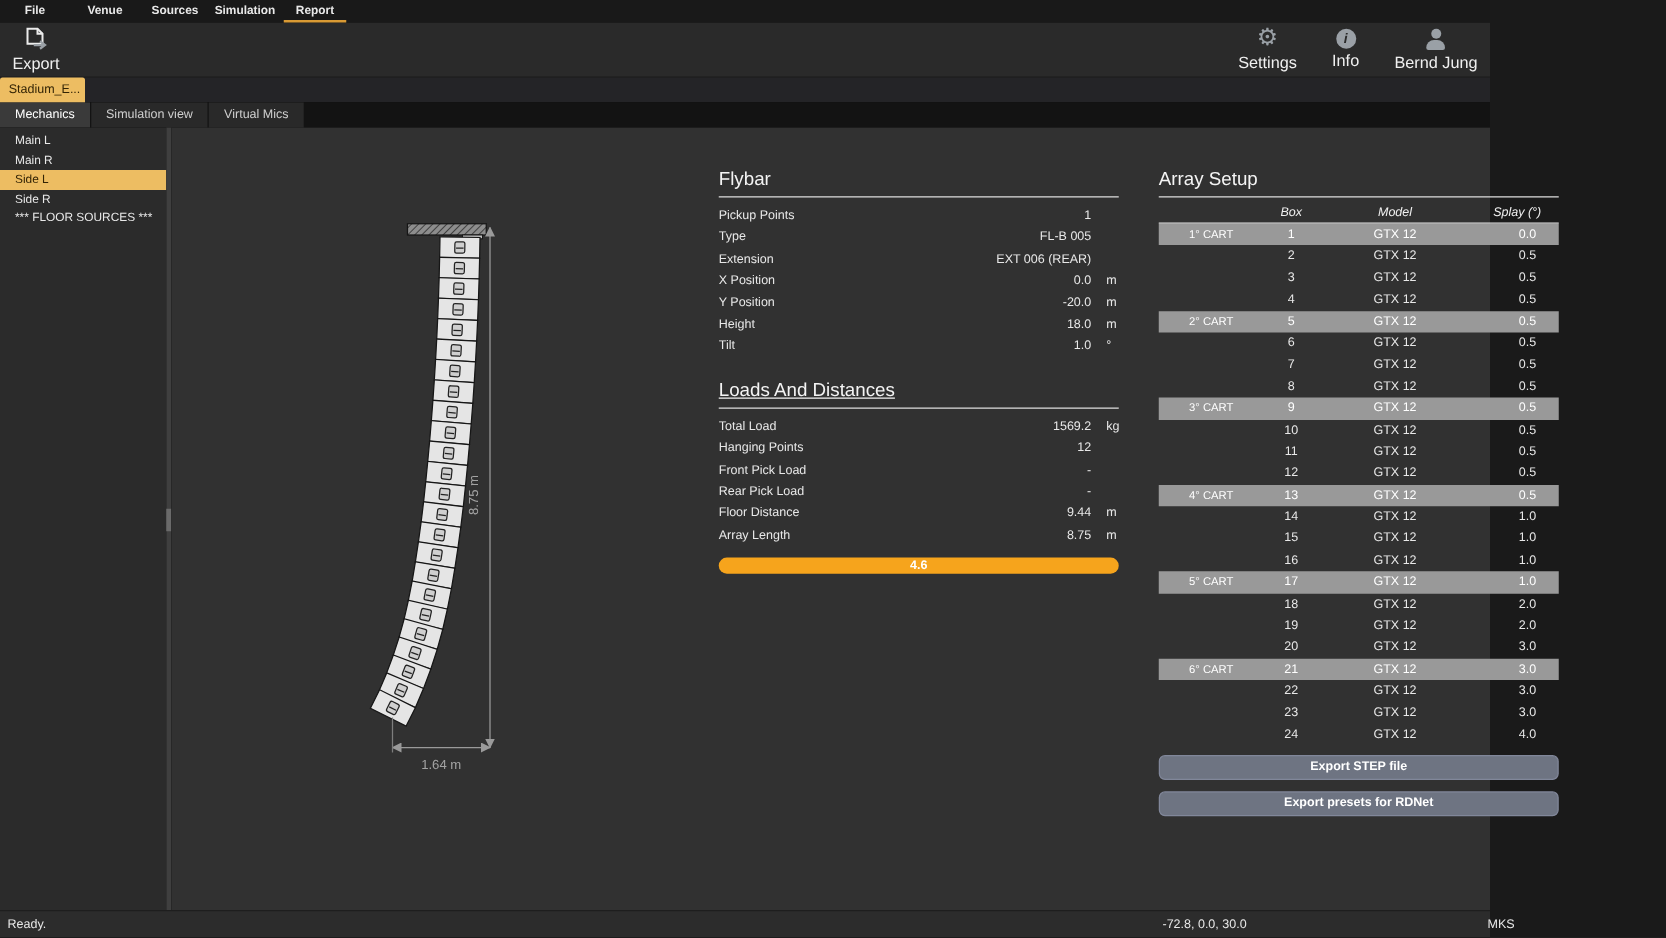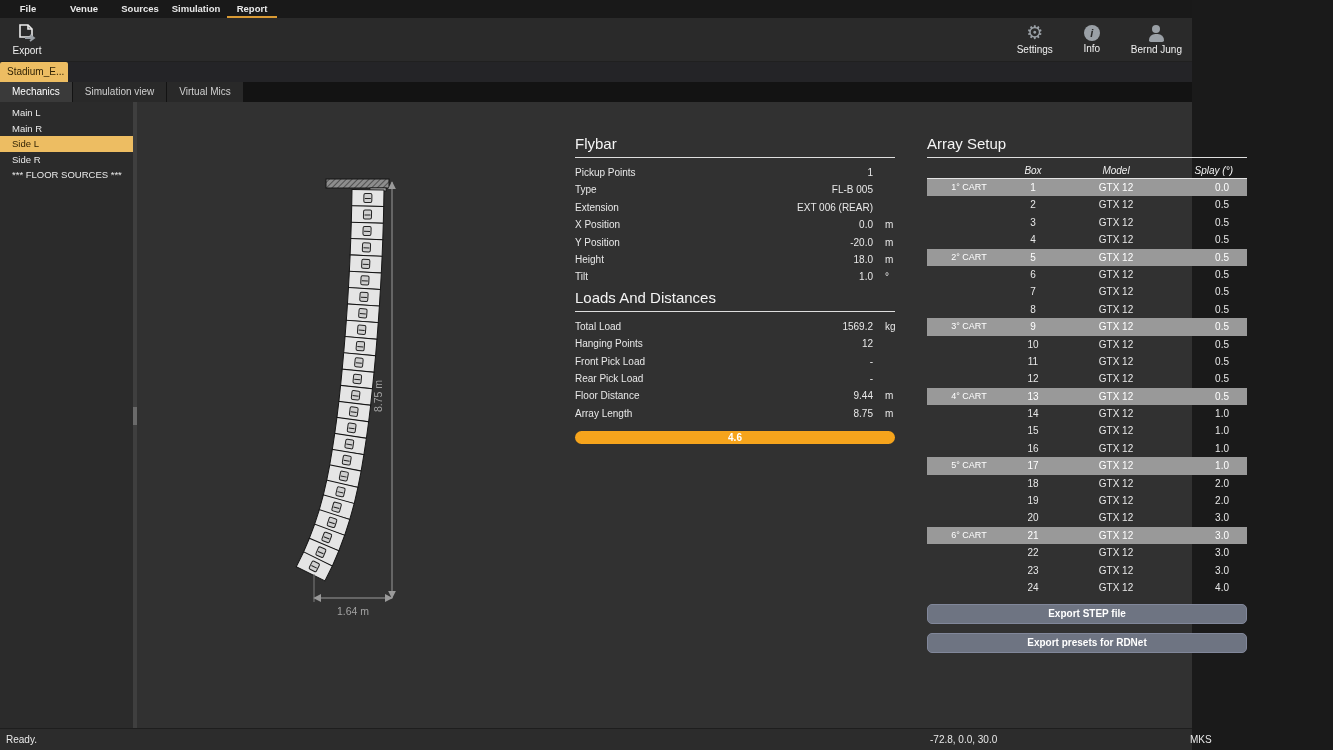--- a/index.html
+++ b/index.html
@@ -12,21 +12,21 @@
   .menu-item { width:56px; text-align:center; font-size:9.5px; font-weight:600; color:#e9e9e9;
     line-height:17px; position:relative; cursor:default; }
   .menu-item.active::after { content:""; position:absolute; left:3px; right:3px; bottom:0;
     height:2px; background:#d99a34; }
 
   
   .ribbon { height:44px; background:#2a2a2a; border-bottom:1px solid #202020;
     display:flex; justify-content:space-between; align-items:center; padding:0 10px; }
   .ribbon-btn { display:flex; flex-direction:column; align-items:center; justify-content:center;
     min-width:34px; cursor:pointer; }
-  .ribbon-label { font-size:10px; color:#f0f0f0; margin-top:2px; white-space:nowrap; }
+  .ribbon-label { font-size:13px; color:#f0f0f0; margin-top:2px; white-space:nowrap; }
   .ribbon-right { display:flex; gap:22px; align-items:center; }
   .gear { font-size:19px; line-height:18px; color:#9aa0a6; }
   .info-circle { width:16px; height:16px; border-radius:50%; background:#9aa0a6; color:#2a2a2a;
     font-size:11px; font-weight:700; text-align:center; line-height:16px; font-style:italic; }
   .user-icon { display:block; width:16px; height:17px; }
   .u-head { display:block; width:8px; height:8px; border-radius:50%; background:#9aa0a6; margin:0 auto; }
   .u-body { display:block; width:15px; height:8px; border-radius:7px 7px 2px 2px; background:#9aa0a6; margin:1px auto 0; }
 
   
   .doctabs { height:20px; background:#242427; display:flex; align-items:flex-end; }
@@ -53,21 +53,21 @@
   
   #array-svg { position:absolute; left:135px; top:66px; }
   .dimtext { fill:#a3a3a3; font-size:10.5px; font-family:"Liberation Sans","DejaVu Sans",sans-serif; }
 
   
   .col { position:absolute; top:33px; width:320px; }
   .colmid { left:438px; }
   .colright { left:790px; }
   .sec-title { font-size:15px; font-weight:400; color:#f4f4f4; padding-bottom:5px;
     border-bottom:1.5px solid #dedede; }
-  .sec-title.gap { margin-top:3px; }
+  .sec-title.gap { margin-top:18px;text-decoration:underline; }
   .frows { margin-top:6px; }
   .frow { display:flex; height:17.4px; line-height:17.4px; font-size:10px; color:#e8e8e8; }
   .fl { flex:1; }
   .fv { width:160px; text-align:right; }
   .fu { width:22px; text-align:left; padding-left:12px; }
 
   .safety-bar { margin-top:9px; height:13px; border-radius:7px; background:#f6a41c;
     text-align:center; font-size:10px; font-weight:700; color:#ffffff; line-height:13px; }
 
   

